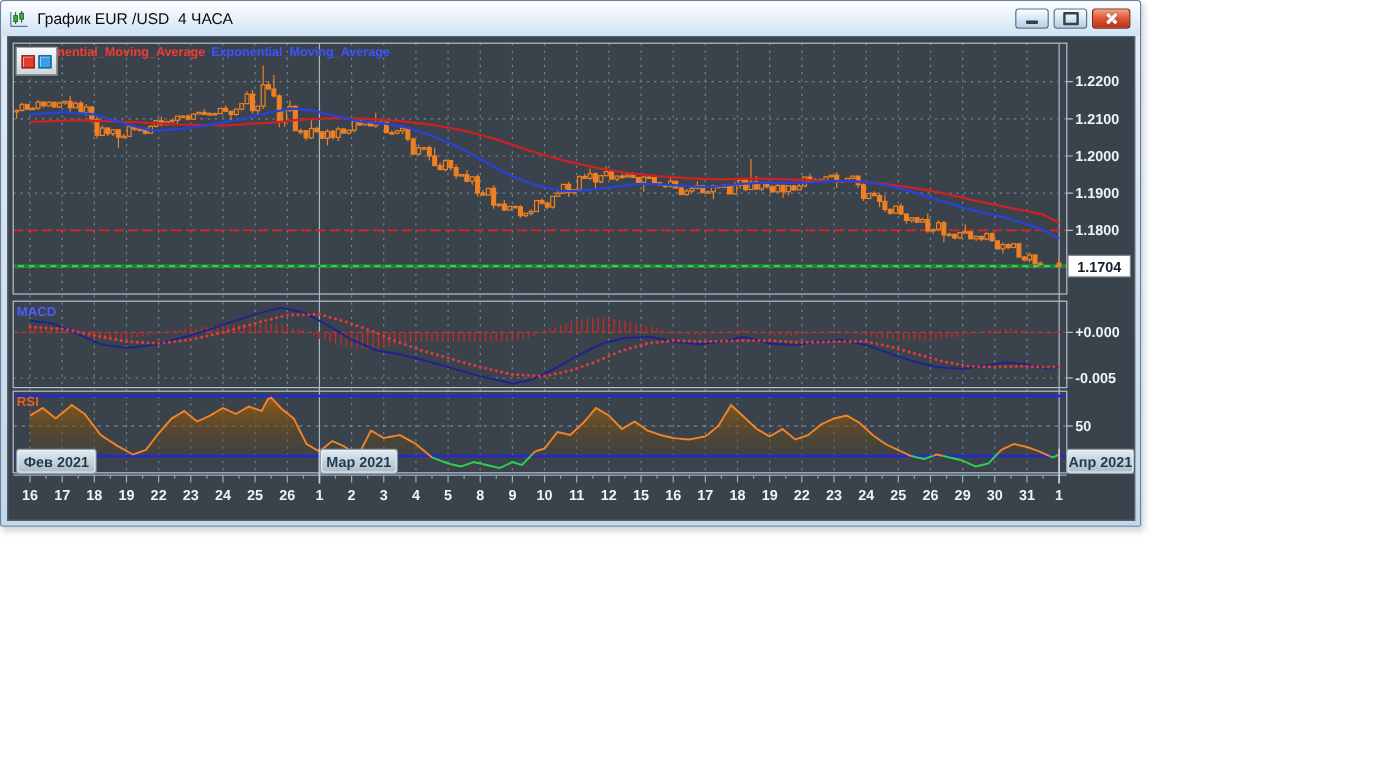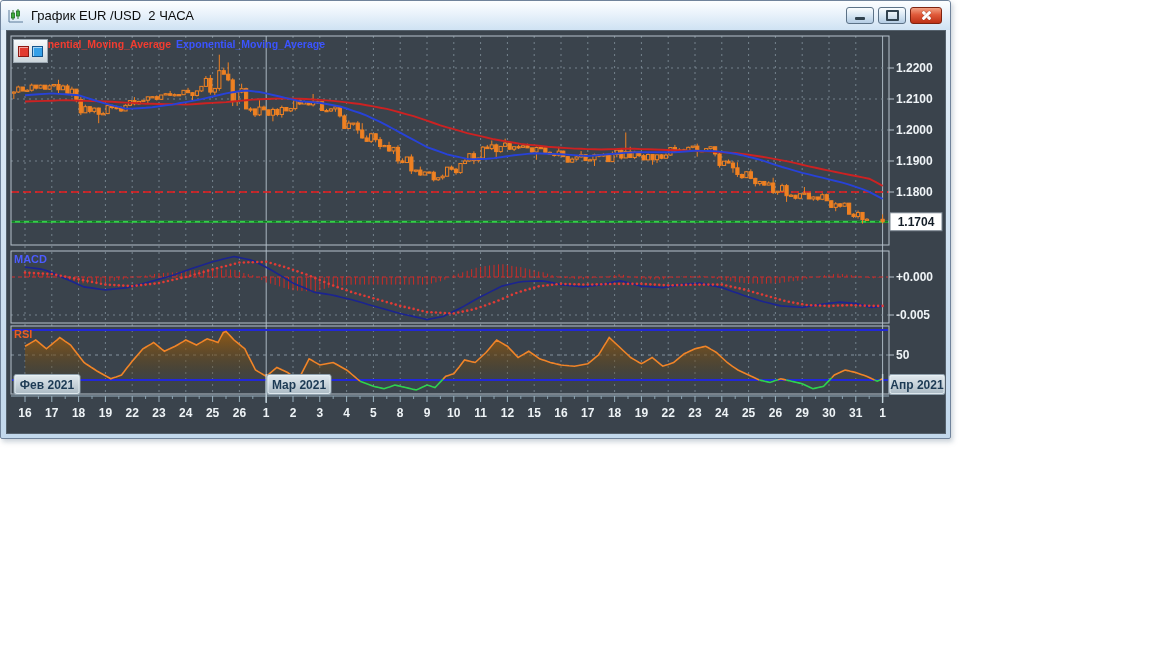--- a/index.html
+++ b/index.html
@@ -36,21 +36,21 @@
       <span class="app-icon">
         <svg width="16" height="14" viewBox="0 0 16 14">
           <line x1="1" y1="1" x2="1" y2="13" stroke="#5a7a9a" stroke-width="1"></line>
           <line x1="1" y1="13" x2="15" y2="13" stroke="#5a7a9a" stroke-width="1"></line>
           <line x1="5" y1="1" x2="5" y2="11" stroke="#2a7a2a" stroke-width="1"></line>
           <rect x="3.5" y="4" width="3" height="5" fill="#3fae3f" stroke="#1e6a1e" stroke-width="0.8"></rect>
           <line x1="10" y1="0" x2="10" y2="10" stroke="#2a7a2a" stroke-width="1"></line>
           <rect x="8.5" y="2" width="3" height="5" fill="#3fae3f" stroke="#1e6a1e" stroke-width="0.8"></rect>
         </svg>
       </span>
-      <span class="title">График EUR /USD  2 ЧАСА</span>
+      <span class="title">График EUR /USD  4 ЧАСА</span>
       <div class="win-buttons">
         <button class="wbtn">
             <span class="gl-min"></span>
           </button>
         <button class="wbtn">
             <span class="gl-max"></span>
           </button>
         <button class="wbtn close">
             <span class="gl-x">
               <span></span>

